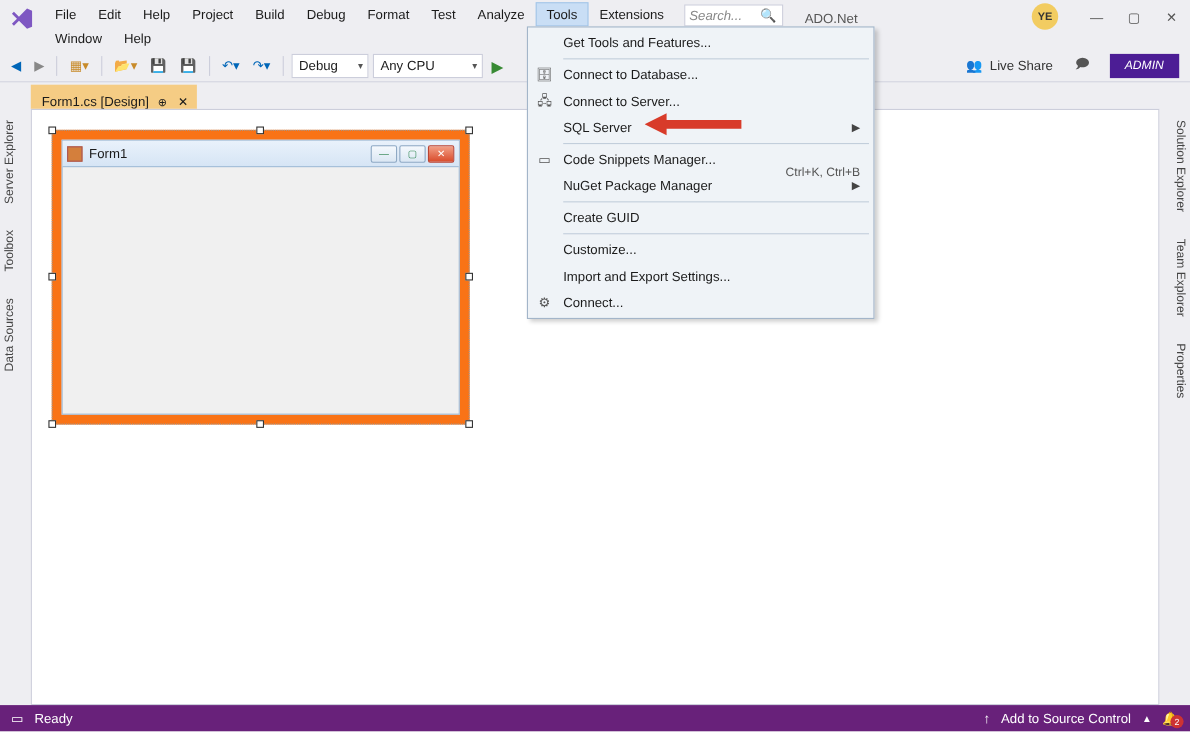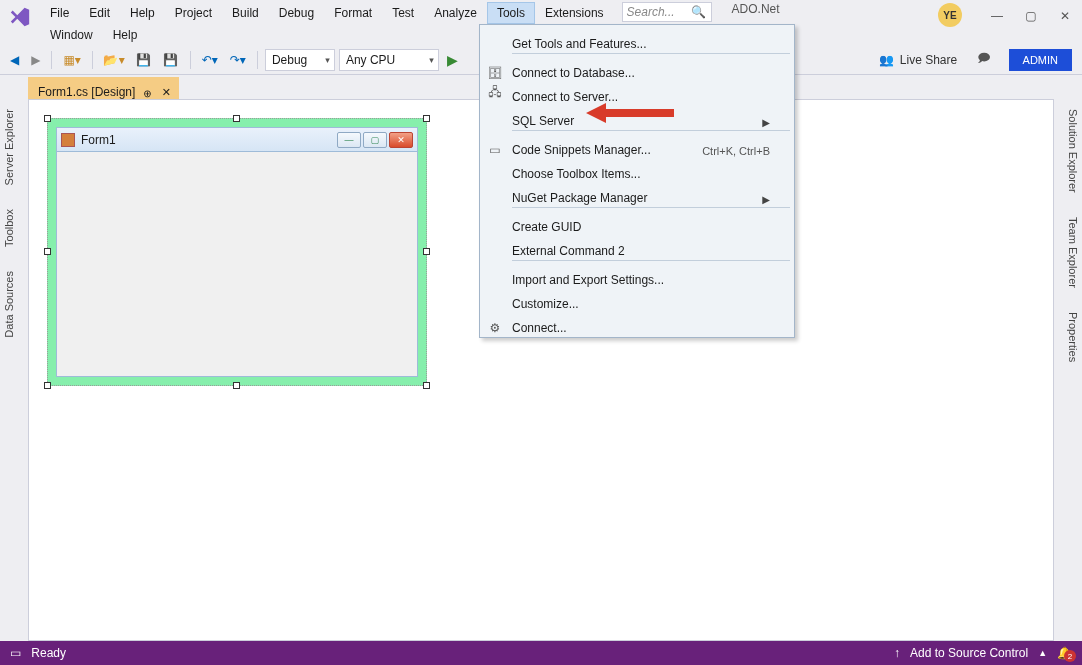--- a/index.html
+++ b/index.html
@@ -2,68 +2,68 @@
 <html><head>
 <meta charset="utf-8">
 <style>
   * { margin:0; padding:0; box-sizing:border-box; font-family:"Segoe UI",Tahoma,sans-serif; font-size:12px; }
   body { width:1082px; height:665px; background:#eeeef2; overflow:hidden; position:relative; color:#1b1b1b; }
 
   
   .titlebar { height:45px; background:#eeeef2; display:flex; }
   .logo { width:40px; display:flex; align-items:flex-start; justify-content:center; padding-top:6px; }
   .menus { flex:1; padding-top:2px; }
-  .menu-row { display:flex; align-items:flex-start; gap:0; }
+  .menu-row { display:flex; align-items:flex-end; gap:0; }
   .menu-item { padding:4px 10px; cursor:default; }
   .menu-item.active { background:#c9def5; border:1px solid #a5c6e8; padding:3px 9px; }
   .search-box { display:flex; align-items:center; border:1px solid #cccedb; background:#fff; height:20px; margin-left:8px; width:90px; padding:0 4px; font-style:italic; color:#888; position:relative; }
   .search-box .glass { position:absolute; right:4px; top:2px; color:#555; font-style:normal; }
   .project-label { margin-left:20px; color:#555; }
   .win-controls { display:flex; align-items:flex-start; gap:0; padding-top:4px; }
   .win-controls div { width:34px; height:24px; display:flex; align-items:center; justify-content:center; color:#555; }
   .badge { width:24px; height:24px; border-radius:50%; background:#f2cc61; color:#333; display:flex; align-items:center; justify-content:center; font-weight:bold; font-size:10px; margin-right:18px; margin-top:3px; }
 
   
   .toolbar { height:30px; background:#eeeef2; border-bottom:1px solid #cccedb; display:flex; align-items:center; padding:0 6px; gap:4px; }
   .tool-btn { padding:2px 4px; display:flex; align-items:center; color:#333; }
   .sep { width:1px; height:18px; background:#cccedb; margin:0 3px; }
   .dd { border:1px solid #cccedb; background:#fff; height:22px; display:flex; align-items:center; padding:0 18px 0 6px; position:relative; }
   .dd .car { position:absolute; right:4px; font-size:9px; color:#555; }
   .play { color:#388a34; font-size:14px; }
   .live-share { margin-left:auto; display:flex; align-items:center; gap:6px; color:#333; }
-  .admin-btn { background:#1d4ed8; color:#fff; padding:5px 14px; margin-left:12px; margin-right:4px; font-size:11px; }
+  .admin-btn { background:#4c1d95; color:#fff; padding:5px 14px; margin-left:12px; margin-right:4px; font-size:11px;font-style:italic; }
 
   
   .tabstrip { height:24px; background:#eeeef2; display:flex; align-items:flex-end; padding-left:28px; position:relative; }
   .doc-tab { background:#f5cc84; height:22px; display:flex; align-items:flex-end; padding:0 6px 0 10px; gap:8px; font-size:12px; }
   .doc-tab .x { font-size:11px; padding:0 2px; }
   .pin { font-size:10px; }
 
   
   .workspace { position:absolute; top:99px; left:28px; right:28px; bottom:24px; background:#fff; border:1px solid #cccedb; }
 
   
   .v-tab-left { position:absolute; left:0; top:99px; width:24px; display:flex; flex-direction:column; gap:8px; padding-top:2px; }
   .v-tab-right { position:absolute; right:0; top:99px; width:24px; display:flex; flex-direction:column; gap:8px; padding-top:2px; }
   .v-tab { background:#eeeef2; writing-mode:vertical-rl; padding:8px 3px; font-size:11px; color:#444; }
   .v-tab-left .v-tab { transform:rotate(180deg); }
 
   
-  .designer-bg { position:absolute; left:18px; top:18px; width:380px; height:268px; border:1px dotted #9a9a9a; background:#86efac; }
+  .designer-bg { position:absolute; left:18px; top:18px; width:380px; height:268px; border:1px dotted #9a9a9a; background:#f97316; }
   .handle { position:absolute; width:7px; height:7px; background:#fff; border:1px solid #333; }
   .form-window { position:absolute; left:8px; top:8px; right:8px; bottom:8px; border:1px solid #9ebbd8; background:#f0f0f0; }
   .form-title { height:24px; background:linear-gradient(#e9f1fb,#d6e5f5); border-bottom:1px solid #9ebbd8; display:flex; align-items:center; padding:0 4px; gap:6px; }
   .form-title .icon { width:14px; height:14px; background:#d47f3c; border:1px solid #a55; }
   .form-ctrls { margin-left:auto; display:flex; gap:2px; }
   .fc-btn { width:24px; height:16px; border:1px solid #8fa9c4; border-radius:2px; background:linear-gradient(#f5f9fd,#dbe7f3); display:flex; align-items:center; justify-content:center; font-size:9px; color:#385; }
   .fc-btn.close { background:linear-gradient(#f2a086,#d94b2b); color:#fff; border-color:#b43; }
 
   
   .dropdown { position:absolute; left:479px; top:24px; width:316px; background:#eff3f7; border:1px solid #a3b5c9; box-shadow:3px 3px 4px rgba(0,0,0,.2); z-index:50; padding:2px 0; }
-  .dd-row { height:24px; display:flex; align-items:flex-end; padding-left:32px; padding-right:24px; position:relative; }
+  .dd-row { height:24px; display:flex; align-items:center; padding-left:32px; padding-right:12px; position:relative; }
   .dd-sep { height:1px; background:#c2cedb; margin:2px 4px 2px 32px; }
   .dd-icon { position:absolute; left:6px; width:18px; text-align:center; color:#555; font-size:12px; }
   .dd-arrow { margin-left:auto; font-size:10px; color:#444; }
   .dd-shortcut { margin-left:auto; color:#555; font-size:11px;margin-top:24px; }
 
   
   .anno-arrow { position:absolute; left:586px; top:101px; z-index:60; pointer-events:none; }
 
   
   .statusbar { position:absolute; bottom:0; left:0; right:0; height:24px; background:#68217a; color:#fff; display:flex; align-items:center; padding:0 10px; font-size:12px; }
@@ -203,39 +203,33 @@
       <span>SQL Server</span>
       <span class="dd-arrow">▶</span>
     </div>
   <div class="dd-sep"></div>
   <div class="dd-row">
       <span class="dd-icon">▭</span>
       <span>Code Snippets Manager...</span>
       <span class="dd-shortcut">Ctrl+K, Ctrl+B</span>
     </div>
   <div class="dd-row">
-      <span>Choose Toolbox Items...</span>
-    </div>
-  <div class="dd-row">
       <span>NuGet Package Manager</span>
       <span class="dd-arrow">▶</span>
     </div>
   <div class="dd-sep"></div>
   <div class="dd-row">
       <span>Create GUID</span>
     </div>
-  <div class="dd-row">
-      <span>External Command 2</span>
-    </div>
-  <div class="dd-sep"></div>
+  <div class="dd-sep"></div>
+  <div class="dd-row">
+      <span>Customize...</span>
+    </div>
   <div class="dd-row">
       <span>Import and Export Settings...</span>
-    </div>
-  <div class="dd-row">
-      <span>Customize...</span>
     </div>
   <div class="dd-row">
       <span class="dd-icon">⚙</span>
       <span>Connect...</span>
     </div>
 </div>
 
 <svg class="anno-arrow" width="90" height="24">
   <polygon points="0,12 20,2 20,8 88,8 88,16 20,16 20,22" fill="#d83b2a"></polygon>
 </svg>

